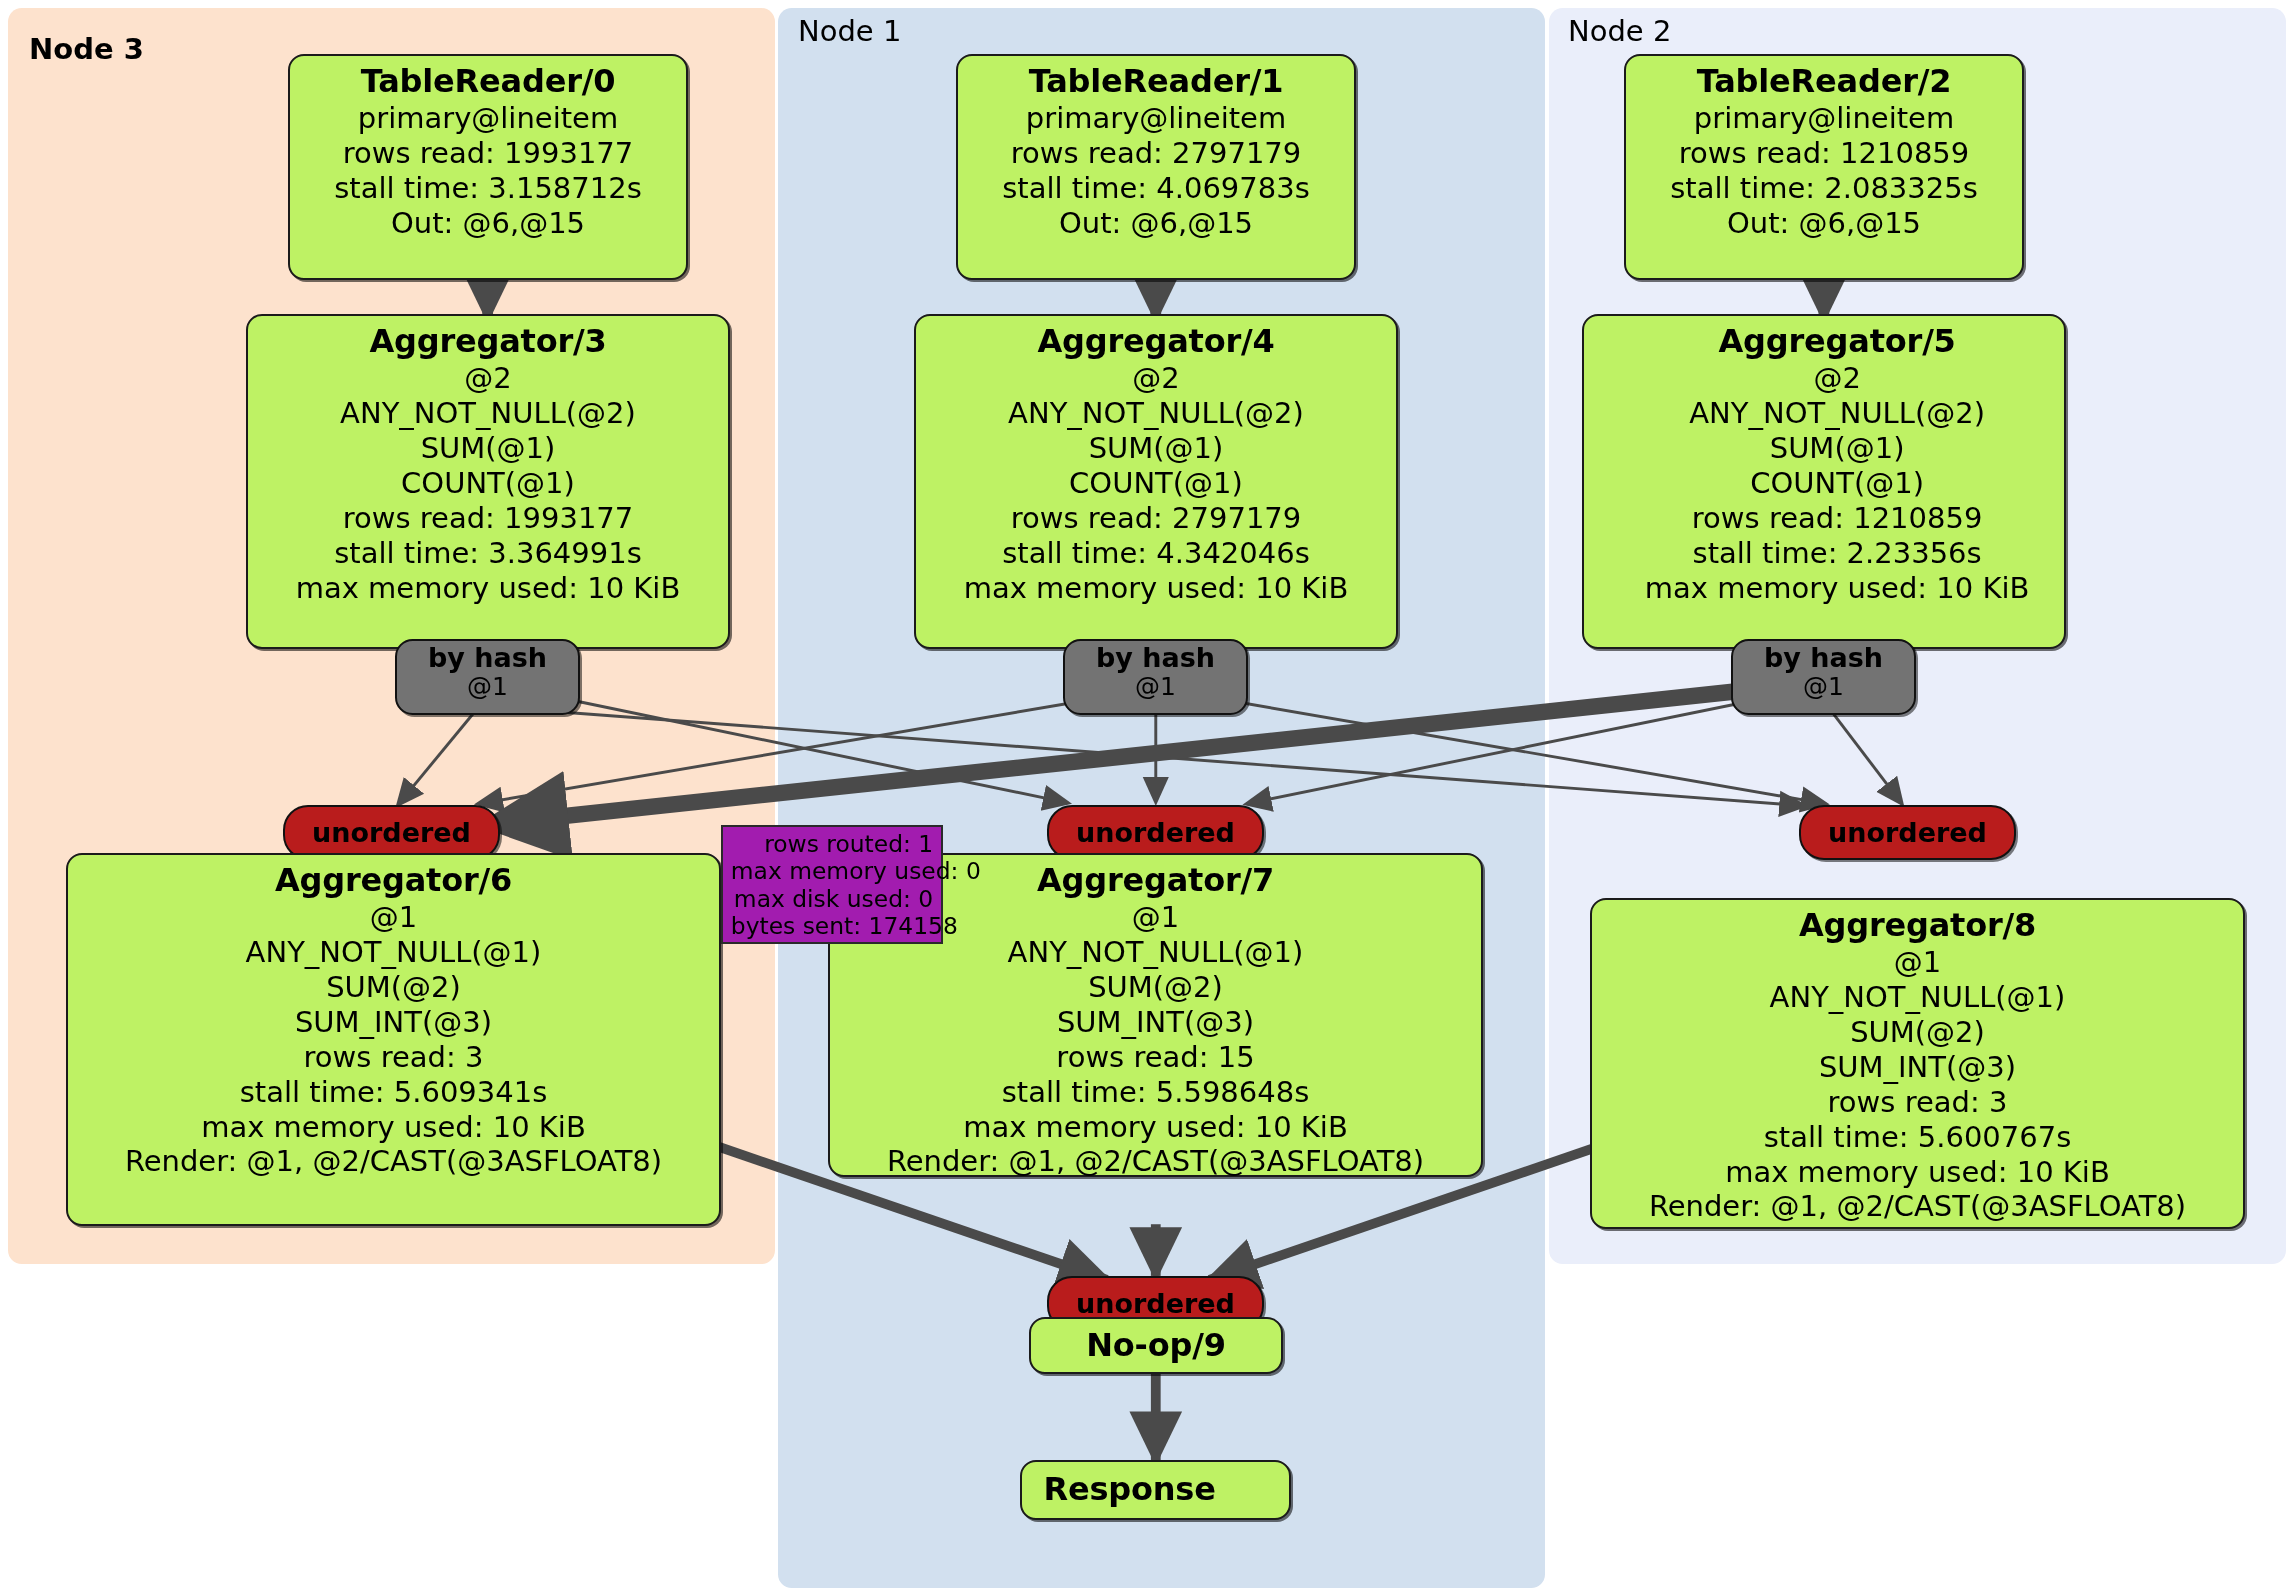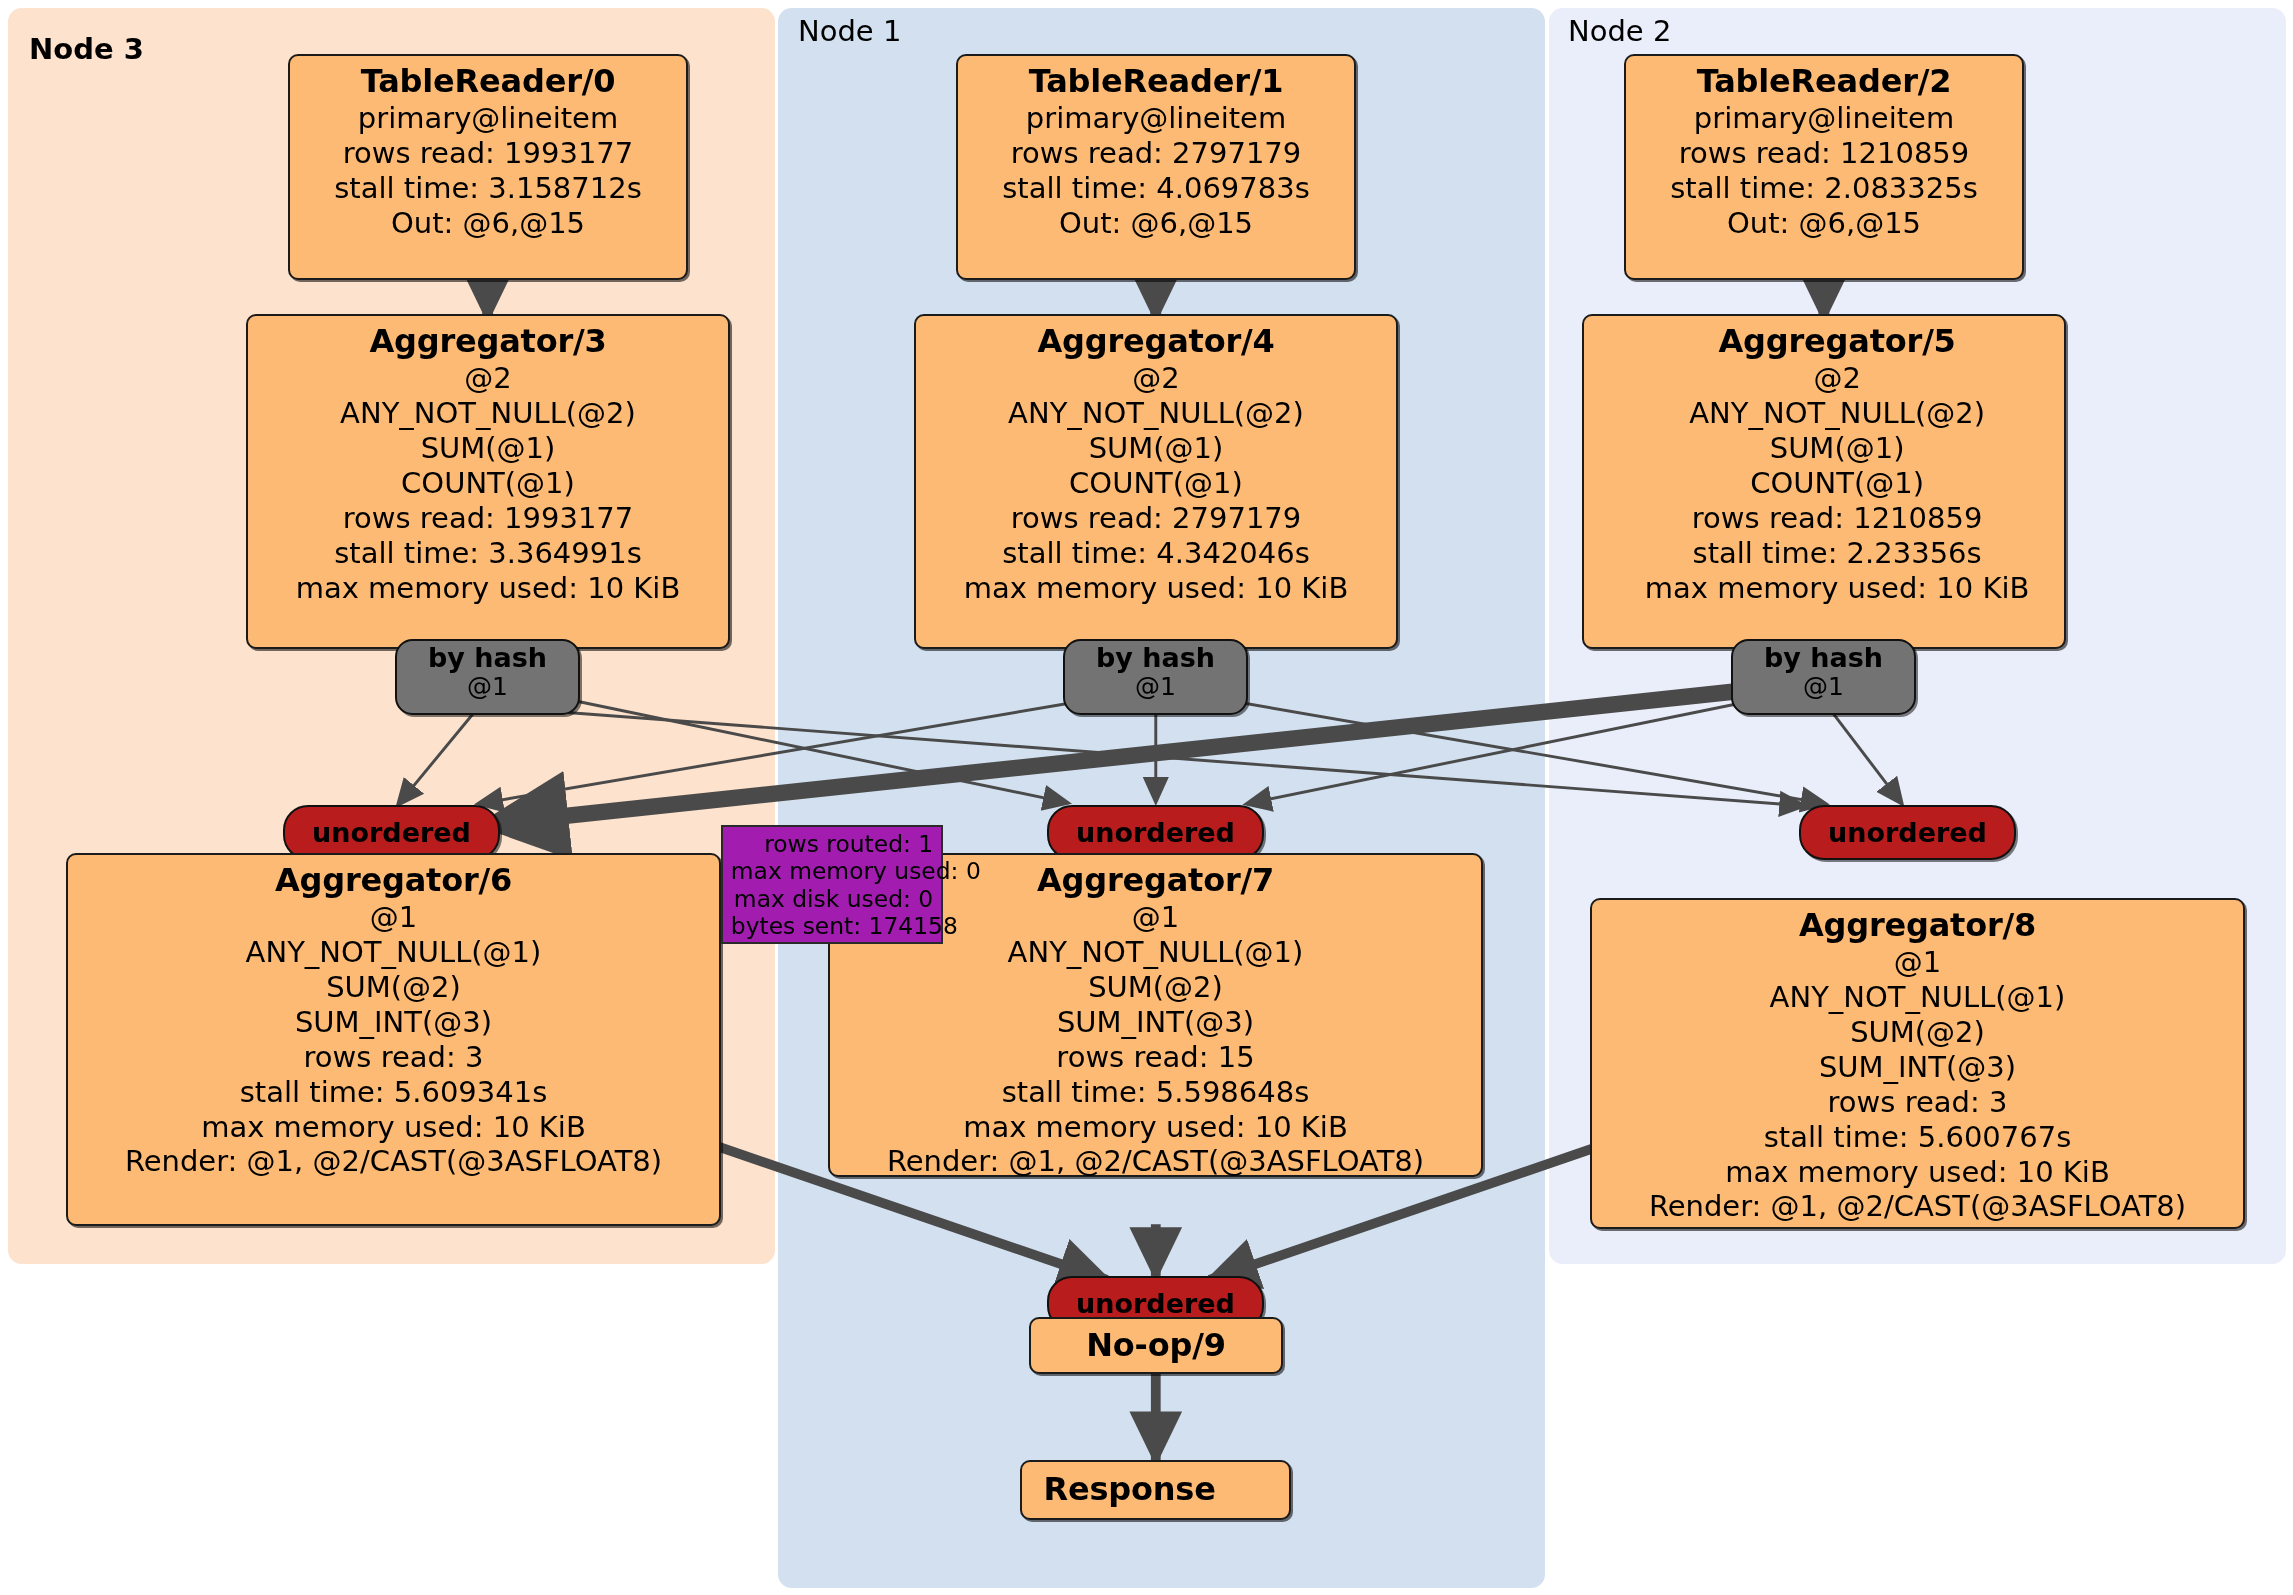--- a/index.html
+++ b/index.html
@@ -14,21 +14,21 @@
   .cluster-label{
     position:absolute;font-size:29px;color:#000;white-space:nowrap;
     font-family:"DejaVu Sans","Liberation Sans",sans-serif;
   }
 
   
   #edges{position:absolute;left:0;top:0;width:2294px;height:1596px;pointer-events:none;}
 
   
   .proc{
-    position:absolute;background:#fdba74;border:2.4px solid #1b1b1b;border-radius:10px;
+    position:absolute;background:#bef264;border:2.4px solid #1b1b1b;border-radius:16px;
     box-sizing:border-box;text-align:center;padding:5.9px 9.8px 7.8px 9.8px;
     box-shadow:2px 2px 0 rgba(0,0,0,0.55);
   }
   .proc .title{
     font-weight:bold;font-size:32px;line-height:1.22;color:#000;letter-spacing:-0.2px;
   }
   .proc .line{font-size:29px;line-height:1.205;color:#000;white-space:nowrap;}
 
   .proc.small{padding:3.9px 21.5px;}
   .proc.small .title{font-size:32px;line-height:1.3;}

